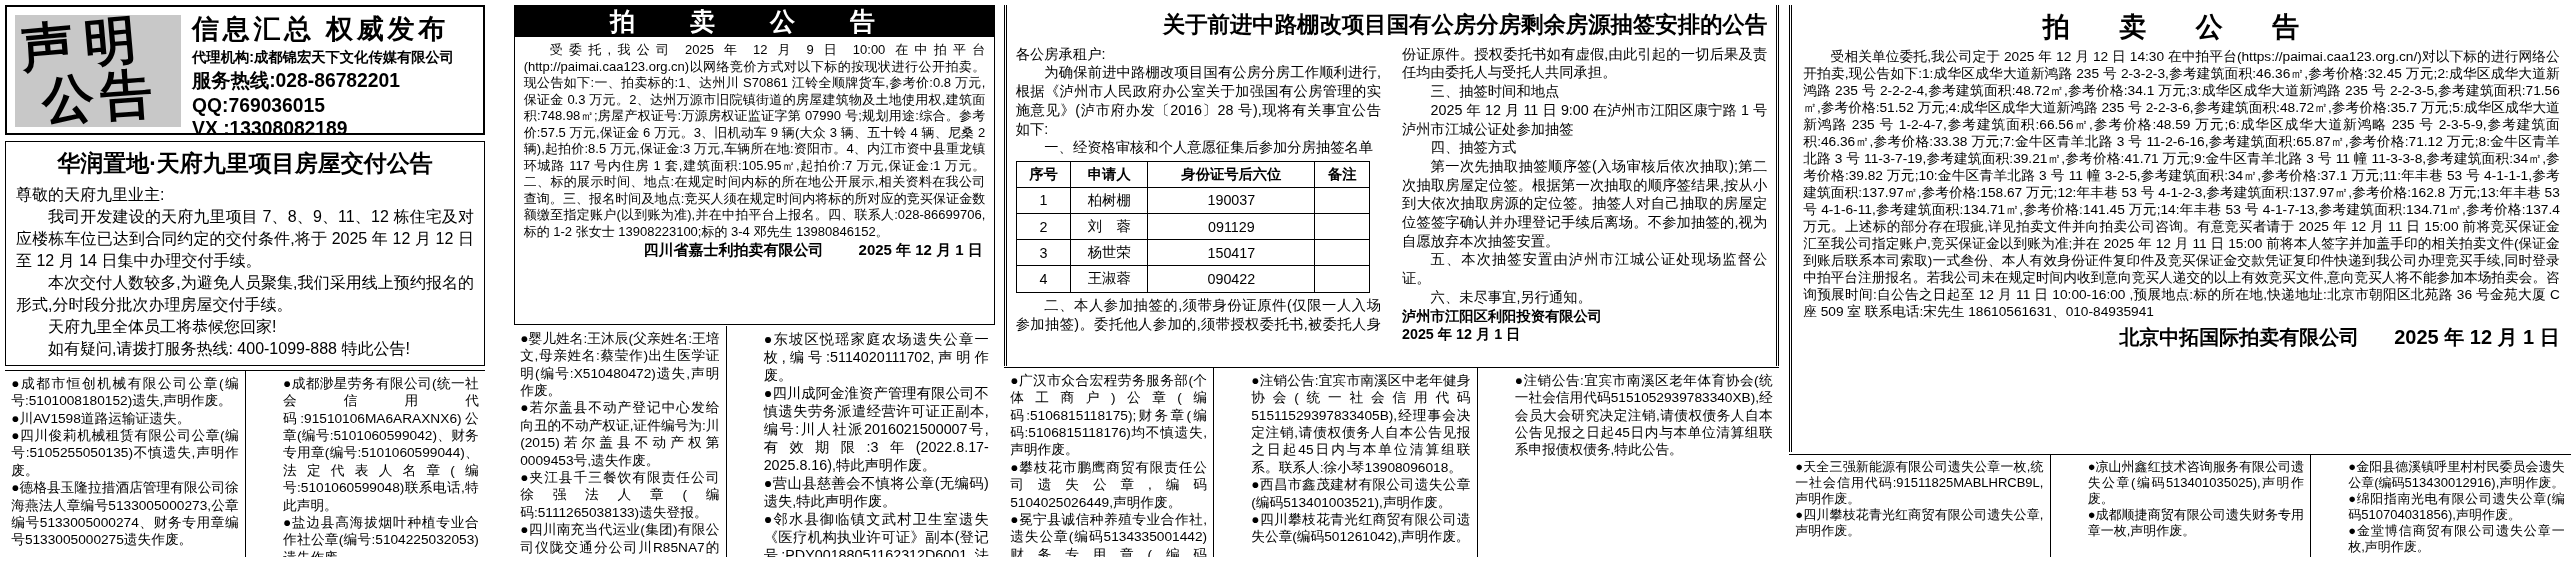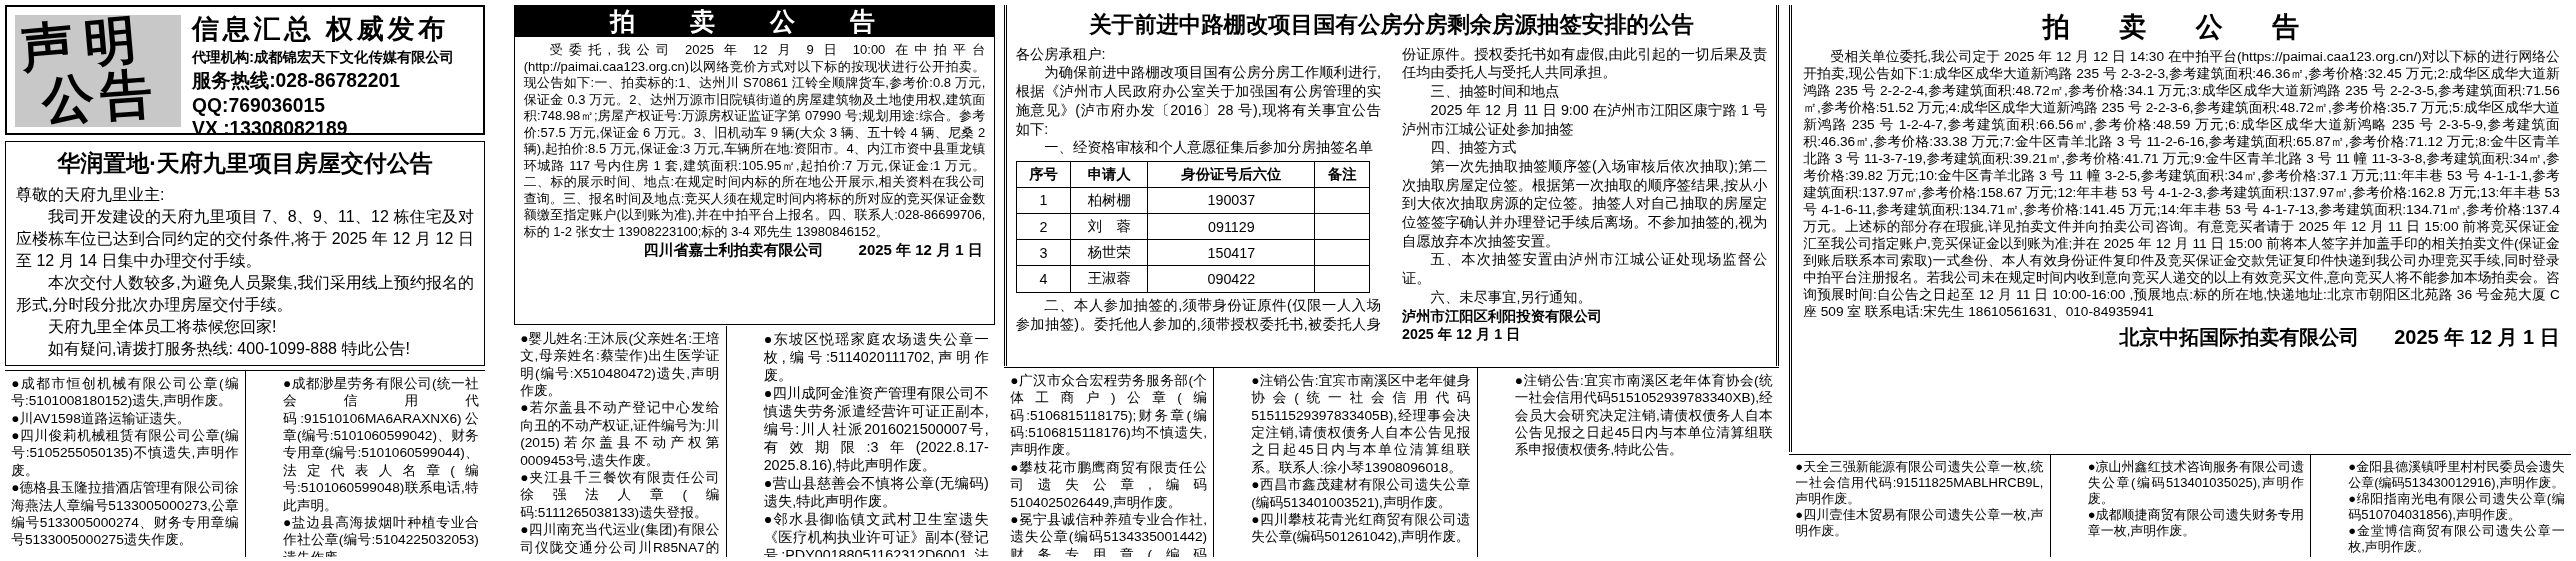--- a/index.html
+++ b/index.html
@@ -31,21 +31,21 @@
   .auc1{left:514px;top:5px;width:481px;height:320px;border:1.2px solid #000;}
   .auc1-bar{background:#000;color:#fff;font-size:25px;font-weight:900;text-align:center;
             letter-spacing:24px;height:31px;line-height:31px;}
   .auc1 .auc-body{padding:5px 8.7px 0 8.7px;font-size:13px;line-height:16.5px;text-align:justify;}
   .auc1 .auc-sign{padding:1.2px 11.2px 0 0;font-size:15px;font-weight:800;text-align:right;}
   .auc-sign .gap{display:inline-block;width:35px;}
 
   
   .lottery{left:1004px;top:5px;width:775px;height:361px;
            border-left:3.7px double #000;border-right:3.7px double #000;padding:2.5px 8.7px;}
-  .lot-title{font-size:22.4px;font-weight:900;text-align:center;margin:1.2px 0 5px 0;}
+  .lot-title{font-size:22.4px;font-weight:900;text-align:right;margin:1.2px 0 5px 0;}
   .lot-cols{column-count:2;column-gap:21px;height:311px;column-fill:auto;}
   .lot-cols p{margin:0;font-size:14.3px;line-height:18.7px;text-align:justify;}
   .lot-table{border-collapse:collapse;width:97%;margin:3.7px 0;break-inside:avoid;}
   .lot-table th,.lot-table td{border:1.2px solid #000;font-size:14.3px;text-align:center;
             padding:3.1px 2.5px;font-weight:400;}
   .lot-sign{text-align:right;font-weight:800;}
 
   .auc2{left:1789px;top:5px;width:782px;height:447px;border-left:3.7px double #000;padding:1.2px 11.2px;}
   .auc2-title{font-size:27px;font-weight:900;text-align:center;letter-spacing:21px;margin:2.5px 0 3.7px 0;}
   .auc2 .auc-body{font-size:13.7px;line-height:17px;text-align:justify;}
@@ -216,21 +216,21 @@
         <div class="ad">●四川攀枝花青光红商贸有限公司遗失公章(编码501261042),声明作废。</div>
       </div>
     <div class="col c7">
         <div class="ad">●注销公告:宜宾市南溪区老年体育协会(统一社会信用代码5151052939783340XB),经会员大会研究决定注销,请债权债务人自本公告见报之日起45日内与本单位清算组联系申报债权债务,特此公告。</div>
       </div>
   </div>
 
   <div class="box ads adsD">
     <div class="col">
         <div class="ad">●天全三强新能源有限公司遗失公章一枚,统一社会信用代码:91511825MABLHRCB9L,声明作废。</div>
-        <div class="ad">●四川壹佳木贸易有限公司遗失公章一枚,声明作废。</div>
+        <div class="ad">●四川攀枝花青光红商贸有限公司遗失公章,声明作废。</div>
       </div>
     <div class="col">
         <div class="ad">●凉山州鑫红技术咨询服务有限公司遗失公章(编码513401035025),声明作废。</div>
         <div class="ad">●成都顺捷商贸有限公司遗失财务专用章一枚,声明作废。</div>
       </div>
     <div class="col">
         <div class="ad">●金阳县德溪镇呼里村村民委员会遗失公章(编码513430012916),声明作废。</div>
         <div class="ad">●绵阳指南光电有限公司遗失公章(编码510704031856),声明作废。</div>
         <div class="ad">●金堂博信商贸有限公司遗失公章一枚,声明作废。</div>
       </div>

